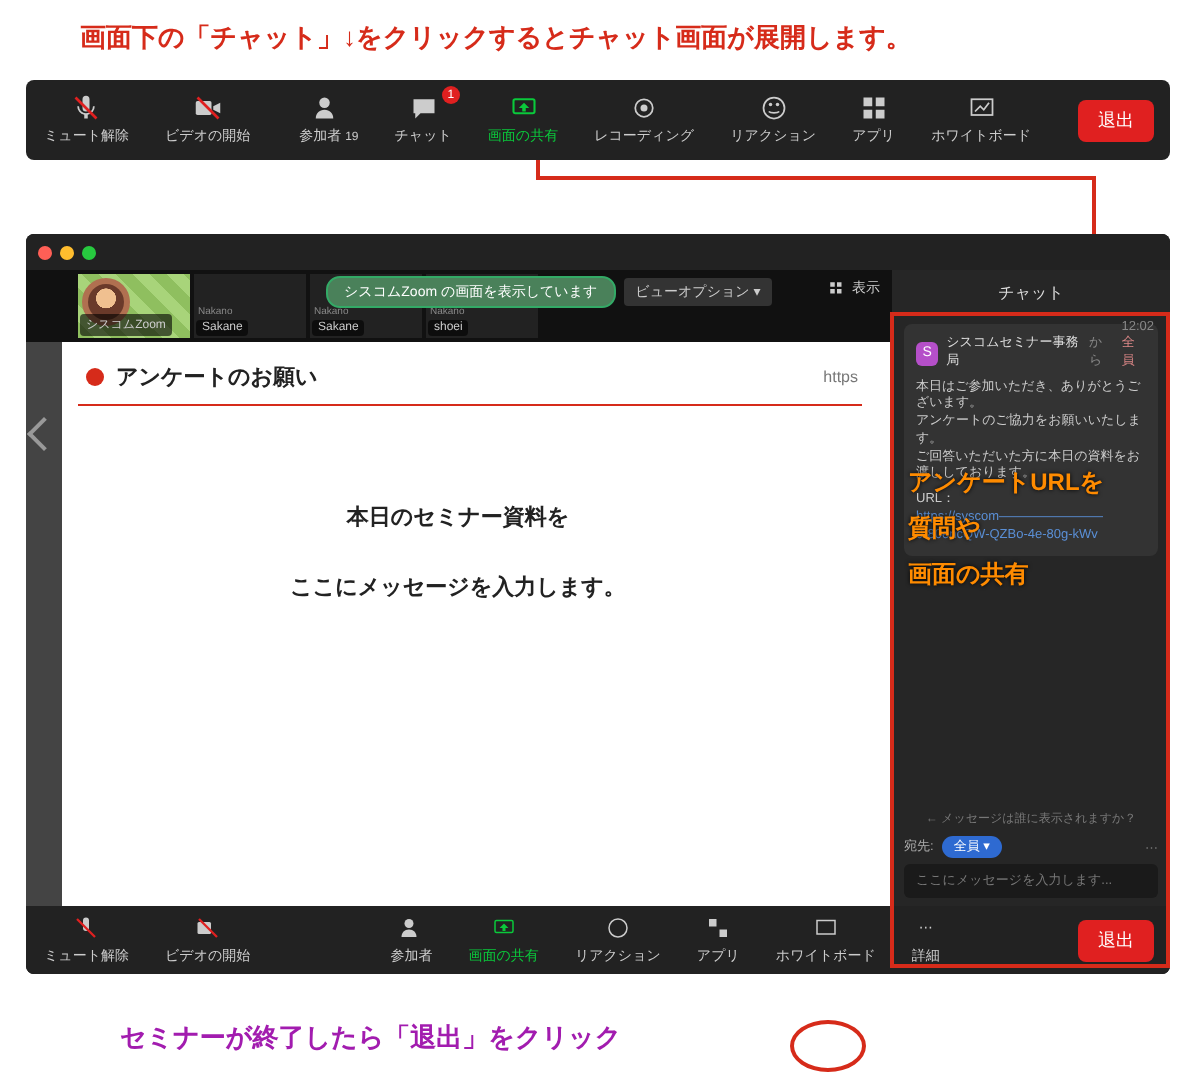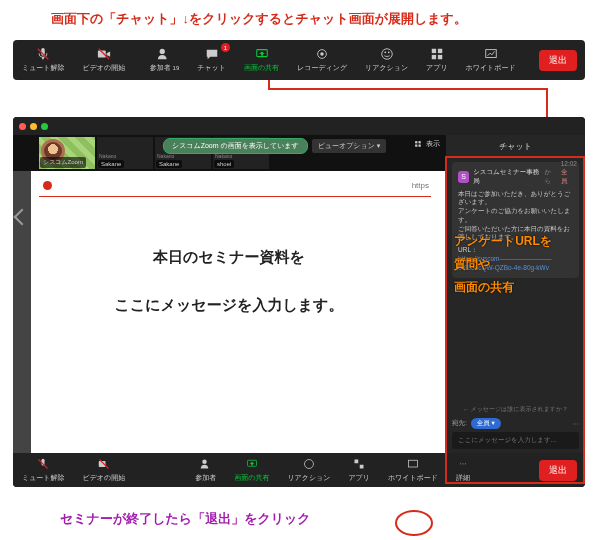--- a/index.html
+++ b/index.html
@@ -1,18 +1,18 @@
 <!DOCTYPE html>
 <html><head>
 <meta charset="utf-8">
 <style>
   * { box-sizing: border-box; margin: 0; padding: 0; }
   body { width: 600px; height: 540px; background: #fff; font-family: "Hiragino Kaku Gothic ProN", "Meiryo", sans-serif; font-size: 10px; color: #222; position: relative; overflow: hidden; }
 
-  .caption-top { position: absolute; top: 10px; left: 51px; font-size: 13px; font-weight: bold; color: #d62b1a; }
+  .caption-top { position: absolute; top: 10px; left: 40px; font-size: 13px; font-weight: bold; color: #d62b1a; }
   .caption-bottom { position: absolute; top: 510px; left: 60px; font-size: 13px; font-weight: bold; color: #a21caf; }
 
   
   .toolbar { position: absolute; left: 13px; background: #222; height: 40px; display: flex; align-items: center; border-radius: 4px; }
   .toolbar.top { top: 40px; width: 572px; }
   .tb-btn { display: flex; flex-direction: column; align-items: center; justify-content: center; color: #ccc; font-size: 7px; padding: 0 9px; height: 100%; position: relative; }
   .tb-btn .ico { width: 14px; height: 14px; margin-bottom: 2px; display: flex; align-items: center; justify-content: center; }
   .tb-btn.green .ico svg, .tb-btn.green span.lbl { color: #0ac93b; fill: #0ac93b; }
   .badge { position: absolute; top: 3px; right: 5px; background: #e02020; color:#fff; font-size:6px; border-radius:6px; width:9px; height:9px; display:flex; align-items:center; justify-content:center;}
   .spacer { flex: 1; }
@@ -46,21 +46,21 @@
   .view-toggle { position:absolute; top:22px; right:145px; color:#ccc; font-size:7px; z-index:3; display:flex; align-items:center; gap:3px;}
 
   .slide { flex:1; background:#fff; margin:0; position:relative;}
   .slide-left-edge { position:absolute; left:0; top:0; bottom:0; width:18px; background:#444;}
   .slide-left-edge::after { content:""; position:absolute; left:3px; top:40px; width:10px; height:10px; border:2px solid #999; border-right:none; border-top:none; transform:rotate(45deg);}
   .slide-hdr { display:flex; align-items:center; justify-content:space-between; padding:10px 16px 6px 30px;}
   .slide-hdr .dot{ width:9px;height:9px;border-radius:50%;background:#d62b1a; margin-right:6px;}
   .slide-hdr .ttl{ font-size:11px; font-weight:bold; display:flex; align-items:center;}
   .slide-hdr .logo{ font-size:8px; color:#777;}
   .slide-hdr-line { height:1px; background:#d62b1a; margin:0 14px 0 26px;}
-  .slide-body { text-align:center; font-weight:bold; font-size:15px; line-height:1.6; padding-top:48px;}
+  .slide-body { text-align:center; font-weight:bold; font-size:11px; line-height:1.6; padding-top:48px;}
   .slide-body p+p { margin-top:16px;}
 
   .chat-panel { width:140px; background:#262626; border-left:1px solid #111; display:flex; flex-direction:column; position:relative;}
   .chat-head { font-size:8px; color:#ddd; text-align:center; padding:6px 0;}
   .chat-msg { background:#333; margin:4px 6px; border-radius:4px; padding:6px; font-size:6.5px; color:#ccc; line-height:1.35;}
   .chat-msg .from{ display:flex; align-items:center; gap:4px; margin-bottom:4px;}
   .chat-msg .from .av{ width:12px; height:12px; border-radius:3px; background:#b54fc9; display:flex; align-items:center; justify-content:center; color:#fff; font-size:7px;}
   .chat-msg .from .nm{ color:#ddd;}
   .chat-msg .from .to{ color:#888;}
   .chat-msg .link{ color:#5a8fd6; word-break: break-all;}
@@ -228,20 +228,21 @@
               <span class="pname">shoei</span>
               <span style="position:absolute;bottom:10px;left:2px;font-size:5px;color:#888">Nakano</span>
             </div>
         </div>
       </div>
       <div class="slide">
         <div class="slide-left-edge"></div>
         <div class="slide-hdr">
           <div class="ttl">
               <span class="dot"></span>
+              <span>アンケートのお願い</span>
             </div>
           <div class="logo">https</div>
         </div>
         <div class="slide-hdr-line"></div>
         <div class="slide-body">
           <p><span>本日のセミナー資料を</span><br><br><span>ここにメッセージを入力します。</span></p>
         </div>
       </div>
     </div>
 

